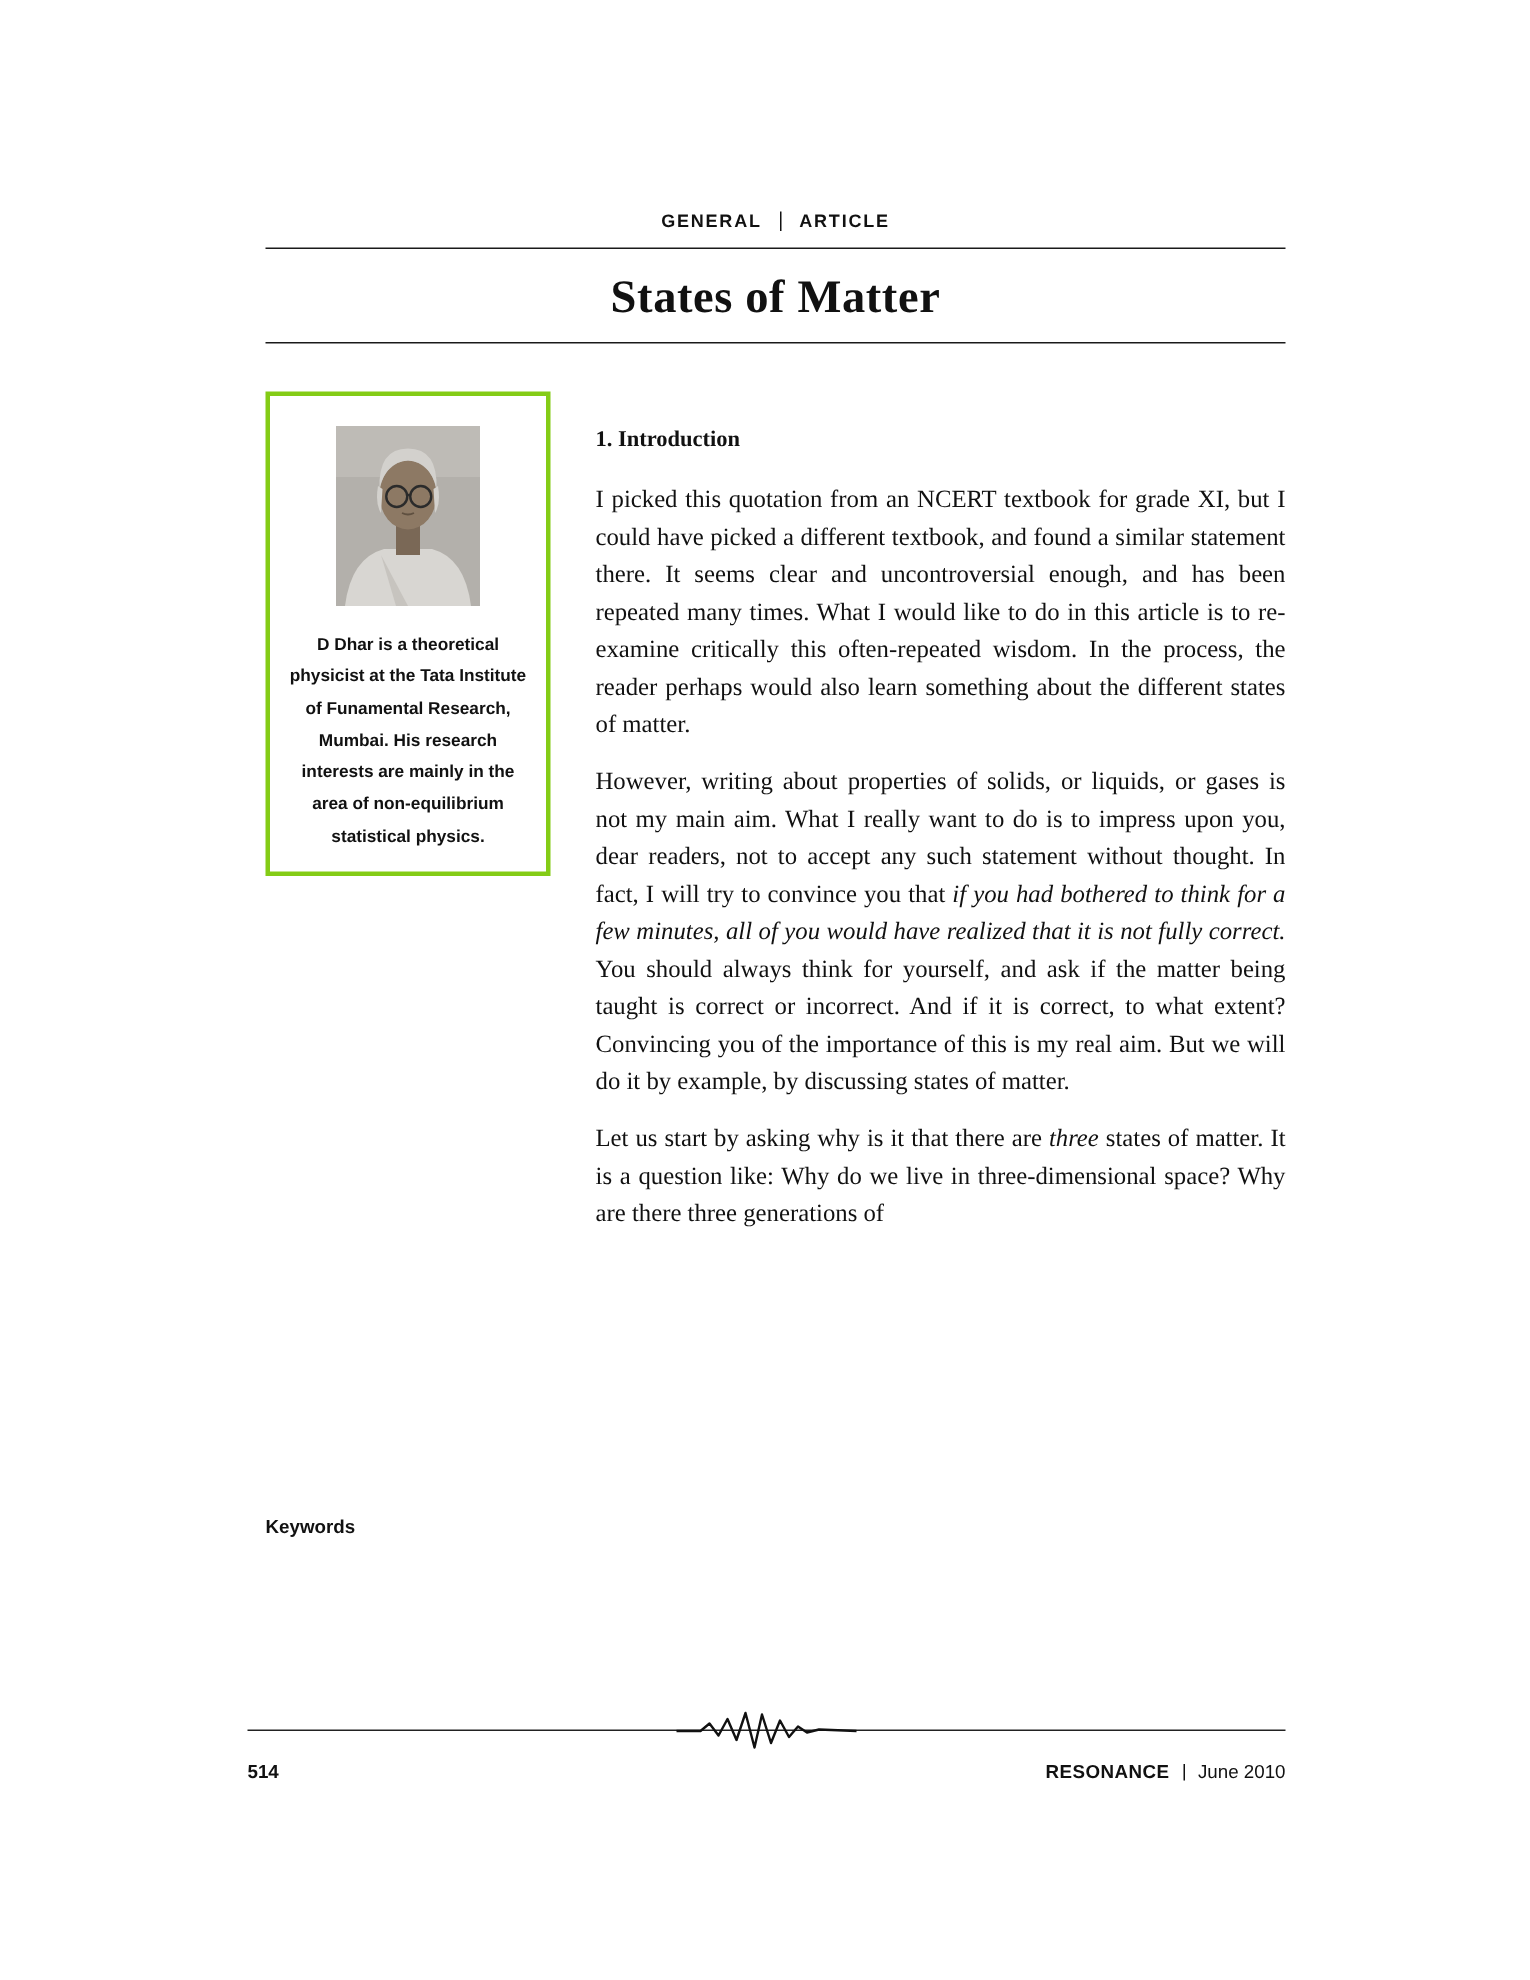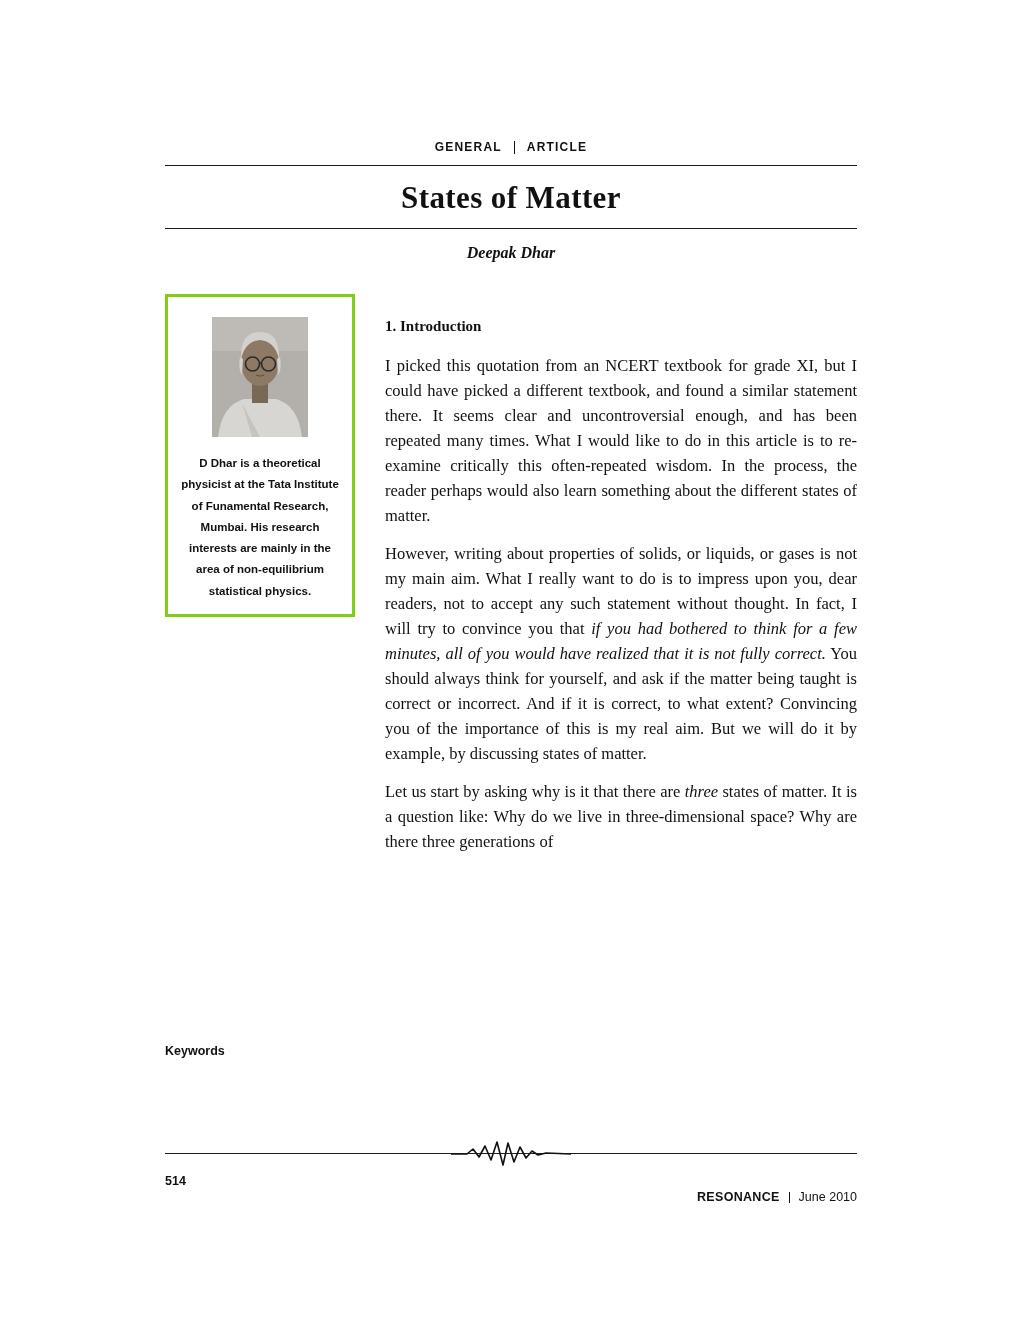--- a/index.html
+++ b/index.html
@@ -1,20 +1,20 @@
 <!DOCTYPE html>
 <html><head>
 <meta charset="utf-8">
 <style>
   * { margin:0; padding:0; box-sizing:border-box; }
   html,body { background:#ffffff; }
   .page {
     width:1020px; height:1320px; position:relative; background:#ffffff;
     font-family:"Liberation Serif","DejaVu Serif",serif; color:#111;
-    overflow:hidden; margin:0 auto;
+    overflow:hidden; margin:0 auto;padding-left:12px;
   }
   .content { padding:140px 163px 0 165px; }
 
   .kicker {
     display:flex; justify-content:center; align-items:center;
     font-family:"Liberation Sans",sans-serif; font-weight:bold;
     font-size:12px; letter-spacing:1.2px; color:#111;
   }
   .vsep { display:inline-block; width:1px; height:13px; background:#111; margin:0 12px; }
   .vsep.small { height:11px; margin:0 9px; }
@@ -47,42 +47,41 @@
 
   .footer { position:absolute; left:165px; right:163px; top:1138px; }
   .rule-wrap { position:relative; height:32px; }
   .footer-rule { position:absolute; left:0; right:0; top:15px; border-top:1px solid #222; }
   .squiggle { position:absolute; left:50%; transform:translateX(-50%); top:0; height:32px; width:120px; }
   .footer-row {
     display:flex; justify-content:space-between; align-items:flex-start; margin-top:4px;
     font-family:"Liberation Sans",sans-serif; font-size:12.5px; color:#111;
   }
   .page-num { font-weight:bold; }
-  .journal-wrap { display:flex; align-items:center;margin-top:16px; }
+  .journal-wrap { display:flex; align-items:center; }
   .journal { font-weight:bold; letter-spacing:0.3px; }
 </style>
 </head>
 <body>
 
 <div class="page">
   <div class="content">
 
     <div class="kicker">
       <span>GENERAL</span>
       <span class="vsep"></span>
       <span>ARTICLE</span>
     </div>
 
     <div class="rule"></div>
 
     <h1 class="title">States of Matter</h1>
 
     <div class="rule"></div>
 
-    <div class="author">Deepak Dhar</div>
 
     <div class="body-grid">
 
       <aside class="left-col">
         <div class="bio-card">
           <div class="photo">
             <svg viewBox="0 0 96 120" xmlns="http://www.w3.org/2000/svg">
               <rect width="96" height="120" fill="#b3b0ab"></rect>
               <rect width="96" height="34" fill="#bebbb6"></rect>
               <path d="M6 120 Q10 88 32 82 L64 82 Q86 88 90 120 Z" fill="#d8d6d2"></path>

